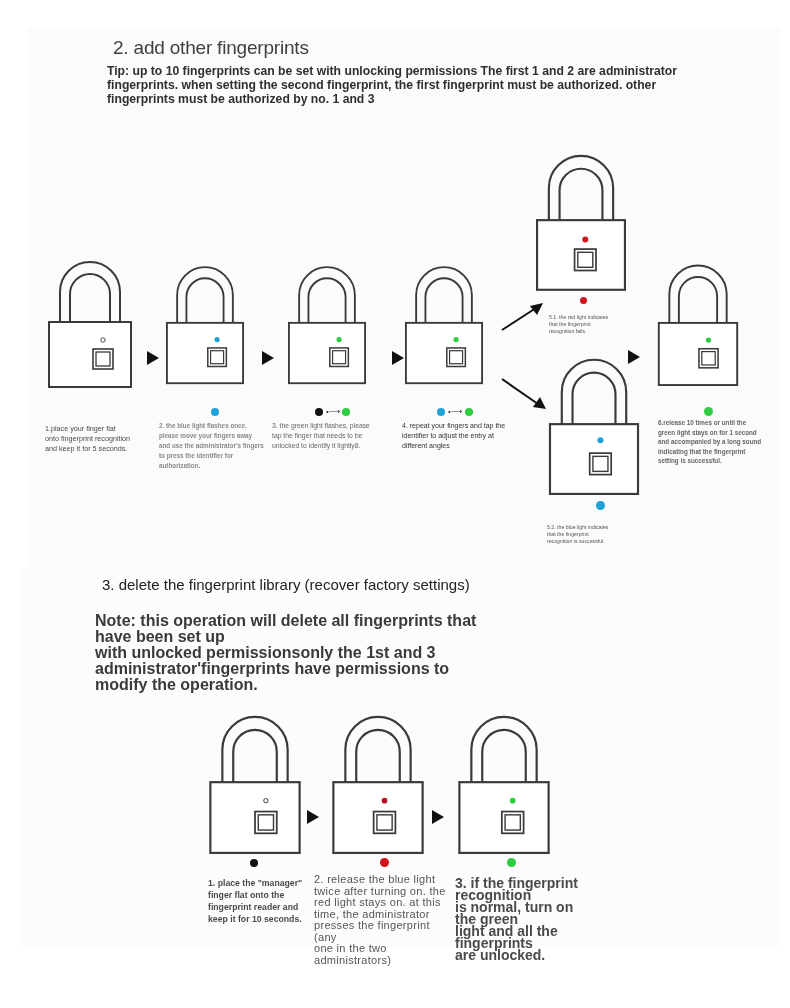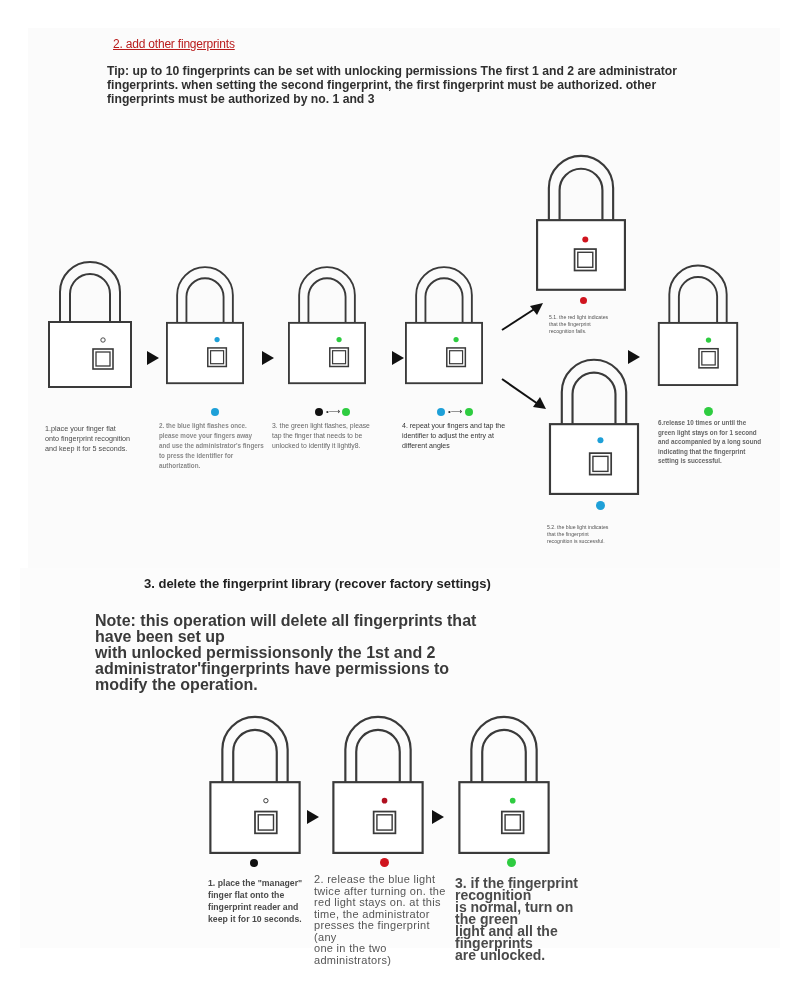--- a/index.html
+++ b/index.html
@@ -1,21 +1,21 @@
 <!DOCTYPE html>
 <html><head>
 <meta charset="utf-8">
 <style>
   html, body { margin: 0; padding: 0; background: #ffffff; }
   body { width: 790px; height: 1008px; position: relative; overflow: hidden; font-family: "Liberation Sans", "DejaVu Sans", sans-serif; color: #2e2e2e; }
   .abs { position: absolute; }
   .panel { position: absolute; background: #fbfbfb; }
-  .h2 { font-size: 12px; font-weight: normal; color: #b91c1c; letter-spacing: -0.2px; text-decoration: underline; }
+  .h2 { font-size: 19px; font-weight: normal; color: #404040; letter-spacing: -0.2px; }
   .tip { font-size: 12.2px; font-weight: bold; color: #2f2f2f; line-height: 14px; }
-  .h3 { font-size: 13px; font-weight: bold; color: #222; margin-left: 42px; }
+  .h3 { font-size: 15px; font-weight: normal; color: #222; }
   .note { font-size: 16px; font-weight: bold; color: #3a3a3a; line-height: 16px; }
   .cap { font-size: 7.2px; line-height: 10px; color: #4a4a4a; }
   .cap.light { color: #8a8a8a; font-weight: bold; font-size: 6.3px; line-height: 10px; }
   .cap.bold { font-weight: bold; color: #4a4a4a; font-size: 6.8px; line-height: 10.5px; }
   .cap.tiny { font-size: 5.2px; line-height: 7px; color: #555; }
   .cap.b2 { font-size: 8.7px; line-height: 12px; font-weight: bold; color: #4a4a4a; }
   .cap.b2l { font-size: 11px; line-height: 11.5px; color: #555; letter-spacing: 0.3px; }
   svg.lock { position: absolute; overflow: visible; }
   .dot { position: absolute; border-radius: 50%; }
   .arrow-tri { position: absolute; width: 0; height: 0; border-top: 7px solid transparent; border-bottom: 7px solid transparent; border-left: 12px solid #111; }
@@ -157,21 +157,21 @@
   <div>6.release 10 times or until the</div>
   <div>green light stays on for 1 second</div>
   <div>and accompanied by a long sound</div>
   <div>indicating that the fingerprint</div>
   <div>setting is successful.</div>
 </div>
 
 <div class="abs h3" style="left:102px;top:576px;">3. delete the fingerprint library (recover factory settings)</div>
 <div class="abs note" style="left:95px;top:613px;width:400px;">
   <div>Note: this operation will delete all fingerprints that have been set up</div>
-  <div>with unlocked permissionsonly the 1st and 2</div>
+  <div>with unlocked permissionsonly the 1st and 3</div>
   <div>administrator'fingerprints have permissions to modify the operation.</div>
 </div>
 
 <svg class="lock" style="left:209px;top:706px;" width="92" height="148" viewBox="0 0 84 136">
   <path d="M12 70 V40 A30 30 0 0 1 72 40 V70" fill="none" stroke="#3a3a3a" stroke-width="2"></path>
   <path d="M22 70 V42 A20 20 0 0 1 62 42 V70" fill="none" stroke="#3a3a3a" stroke-width="2"></path>
   <rect x="1" y="70" width="82" height="65" fill="#fff" stroke="#3a3a3a" stroke-width="2"></rect>
   <rect x="42" y="97" width="20" height="20" fill="none" stroke="#3a3a3a" stroke-width="1.6"></rect>
   <rect x="45" y="100" width="14" height="14" fill="none" stroke="#3a3a3a" stroke-width="1.3"></rect>
   <circle cx="52" cy="87" r="2" fill="none" stroke="#3a3a3a" stroke-width="0.9"></circle>

